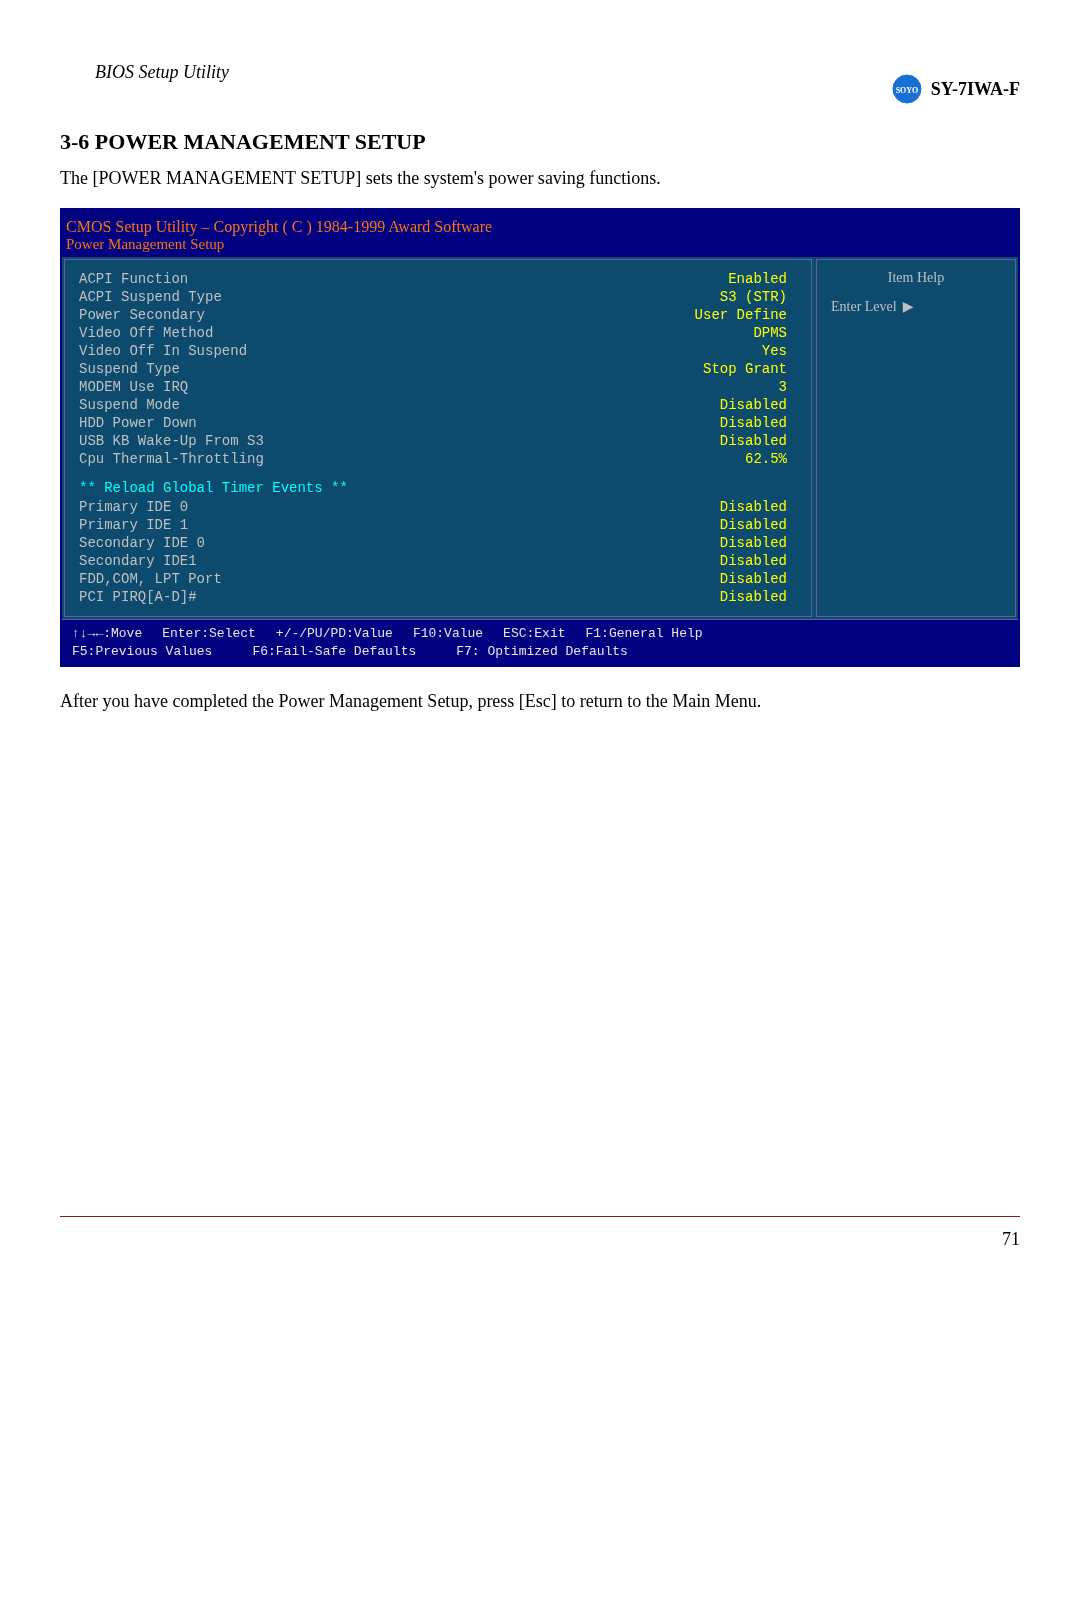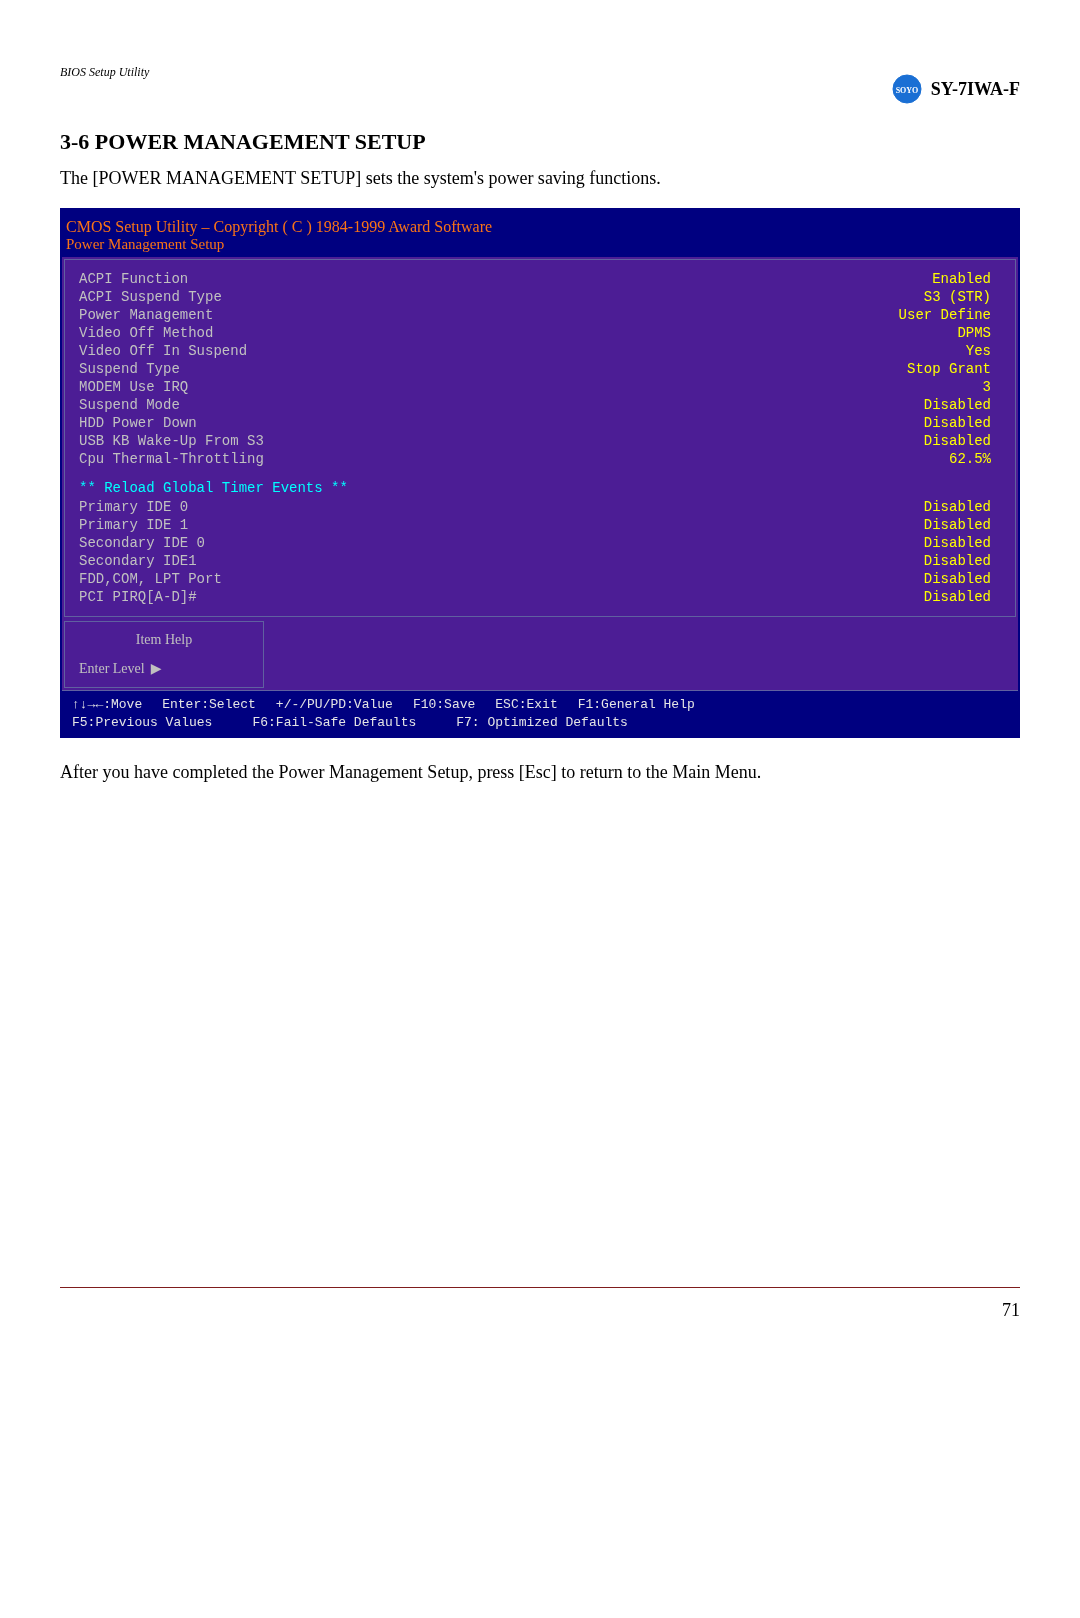--- a/index.html
+++ b/index.html
@@ -16,21 +16,22 @@
     
     .header {
       display: flex;
       justify-content: space-between;
       align-items: center;
       margin-bottom: 24px;
       border-bottom: none;
     }
     .header-title {
       font-style: italic;
-      font-size: 12px;
+      font-size: 18px;
+      margin-left: 35px;
     }
     .header-brand {
       display: flex;
       align-items: center;
       gap: 8px;
       font-weight: bold;
       font-size: 18px;
       margin-top: 33px;
     }
     .soyo-icon {
@@ -62,22 +63,21 @@
       text-align: left;
       padding: 8px 4px 4px 4px;
       font-size: 16px;
       font-family: Liberation Serif, serif;
     }
     .bios-header .sub {
       font-size: 15px;
     }
     .bios-content {
       display: flex;
-      background: #4c1d95;
-      flex-direction: column;
+      background: #0c4a6e;
     }
     .bios-main {
       flex: 1;
       border: 1px solid #6060a0;
       padding: 10px 14px;
       margin: 2px;
     }
     .bios-sidebar {
       width: 200px;
       border: 1px solid #6060a0;
@@ -186,21 +186,21 @@
 
       <div class="bios-row">
         <span class="label">ACPI Function</span>
         <span class="value">Enabled</span>
       </div>
       <div class="bios-row">
         <span class="label">ACPI Suspend Type</span>
         <span class="value">S3 (STR)</span>
       </div>
       <div class="bios-row">
-        <span class="label">Power Management</span>
+        <span class="label">Power Secondary</span>
         <span class="value">User Define</span>
       </div>
       <div class="bios-row">
         <span class="label">Video Off Method</span>
         <span class="value">DPMS</span>
       </div>
       <div class="bios-row">
         <span class="label">Video Off In Suspend</span>
         <span class="value">Yes</span>
       </div>
@@ -266,21 +266,21 @@
         <span class="arrow-right">▶</span>
       </div>
     </div>
   </div>
 
   <div class="bios-footer">
     <div class="bios-footer-row1">
       <span>↑↓→←:Move</span>
       <span>Enter:Select</span>
       <span>+/-/PU/PD:Value</span>
-      <span>F10:Save</span>
+      <span>F10:Value</span>
       <span>ESC:Exit</span>
       <span>F1:General Help</span>
     </div>
     <div class="bios-footer-row2">
       <span>F5:Previous Values</span>
       <span>F6:Fail-Safe Defaults</span>
       <span>F7: Optimized Defaults</span>
     </div>
   </div>
 </div>

